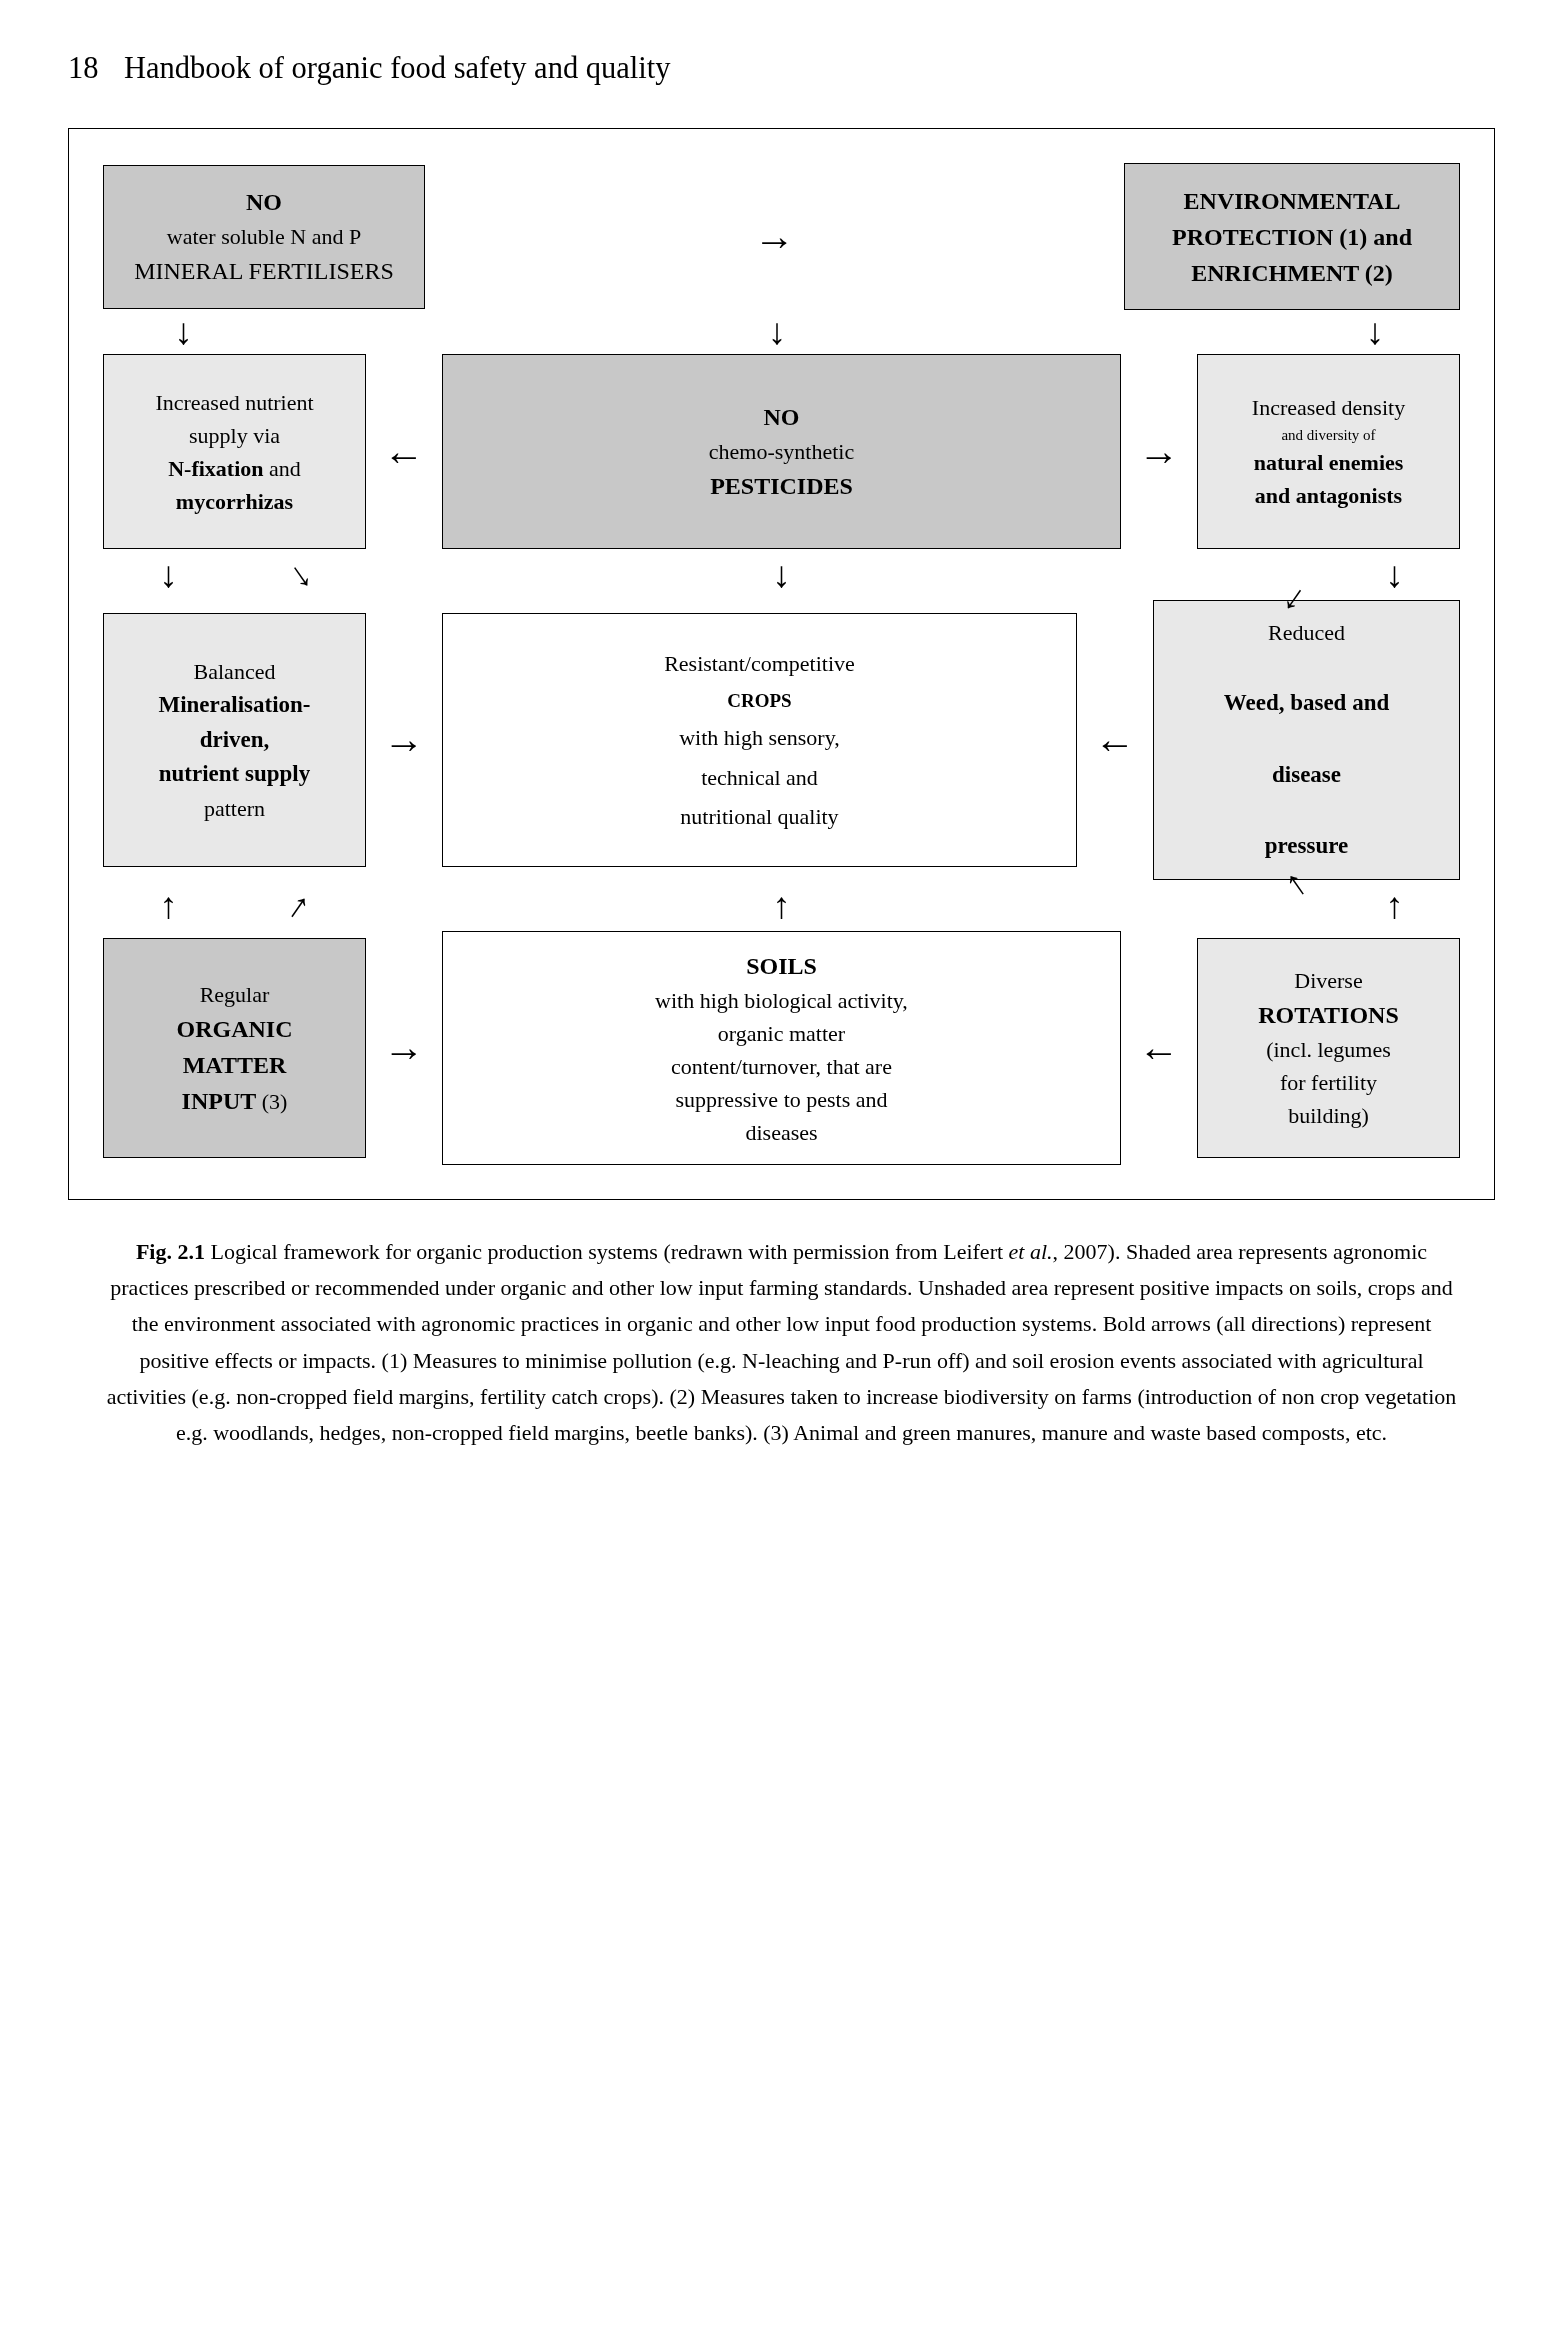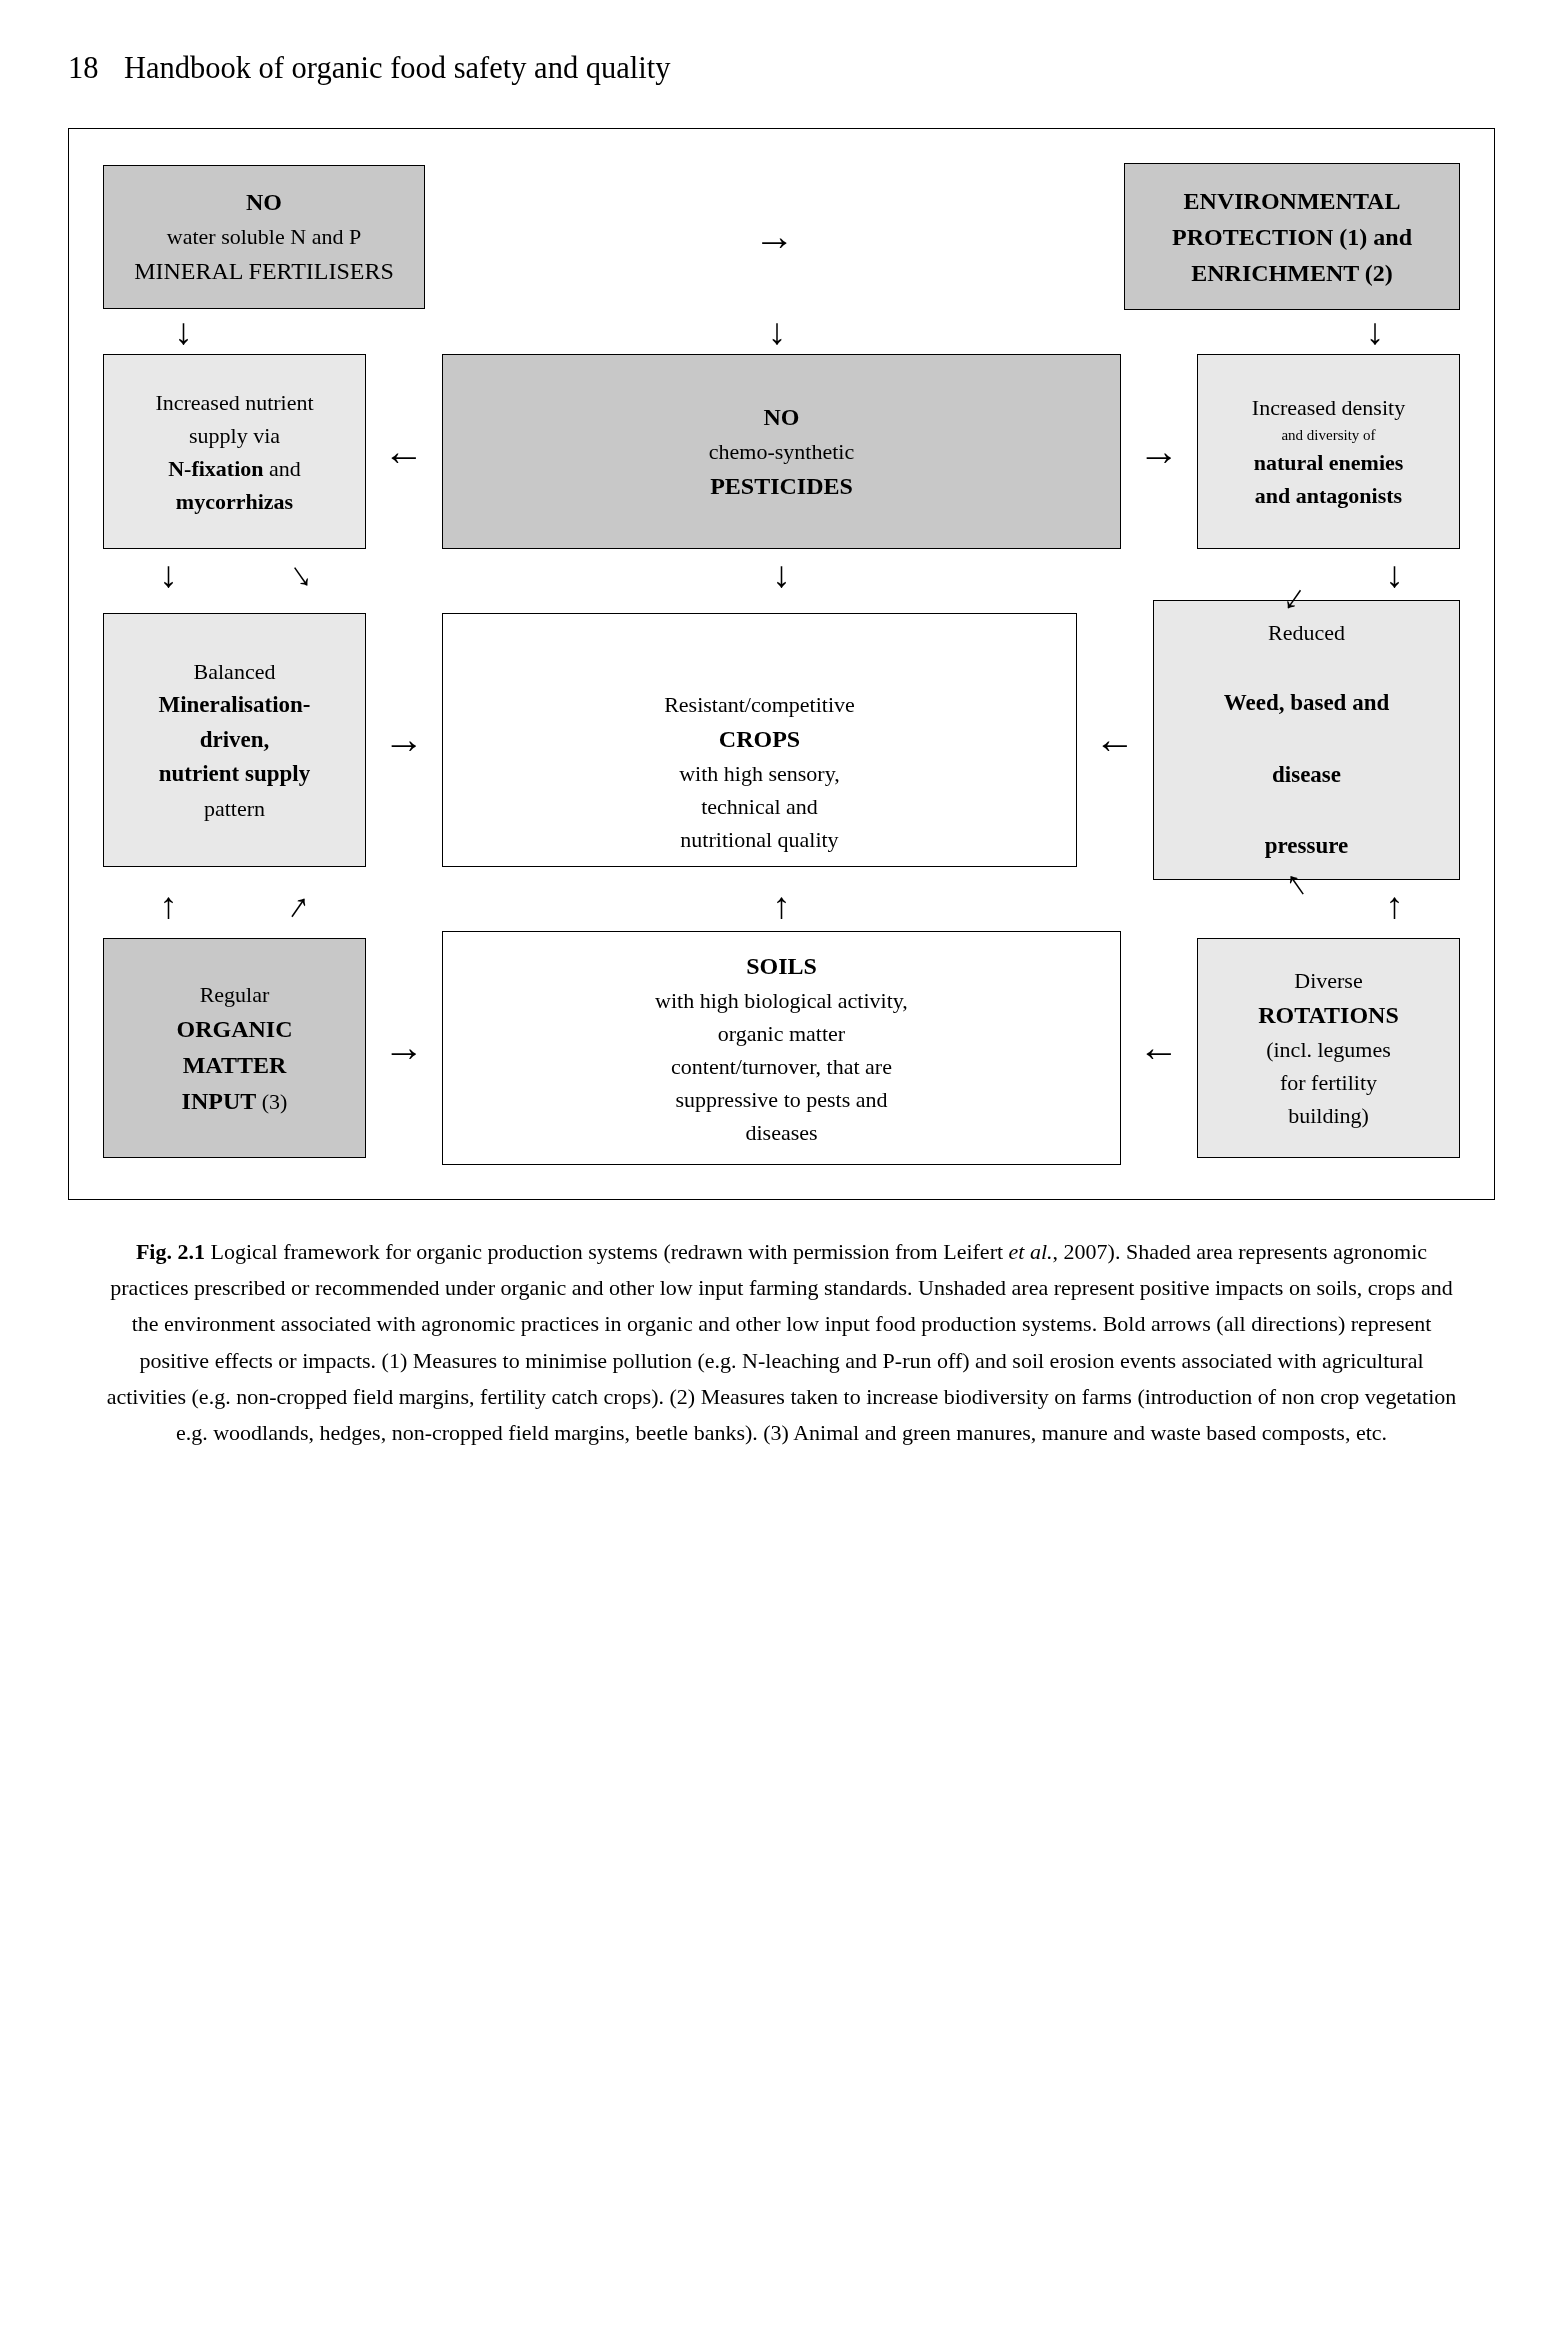--- a/index.html
+++ b/index.html
@@ -89,23 +89,23 @@
       <div style="border:1.7px solid #000; background:#e8e8e8; padding:15.3px 13.6px; text-align:center; width:263px; min-height:254px; display:flex; flex-direction:column; justify-content:center;">
         <div style="font-size:22px;">Balanced</div>
         <div style="font-weight:bold; font-size:23px;">Mineralisation-</div>
         <div style="font-weight:bold; font-size:23px;">driven,</div>
         <div style="font-weight:bold; font-size:23px;">nutrient supply</div>
         <div style="font-size:22px;">pattern</div>
       </div>
 
       <div style="width:76px; text-align:center; font-size:41px; font-weight:bold;">→</div>
 
-      <div style="border:1.7px solid #000; background:#fff; padding:10px 12px; text-align:center; flex:1; min-height:254px; display:flex; flex-direction:column; justify-content:flex-end;">
+      <div style="border:1.7px solid #000; background:#fff; padding:33px 12px; text-align:center; flex:1; min-height:254px; display:flex; flex-direction:column; justify-content:space-between;">
         <div style="font-size:22px;">Resistant/competitive</div>
-        <div style="font-weight:bold; font-size:24px;">CROPS</div>
+        <div style="font-weight:bold; font-size:19px;">CROPS</div>
         <div style="font-size:22px;">with high sensory,</div>
         <div style="font-size:22px;">technical and</div>
         <div style="font-size:22px;">nutritional quality</div>
       </div>
 
       <div style="width:76px; text-align:center; font-size:41px; font-weight:bold;">←</div>
 
       <div style="border:1.7px solid #000; background:#e8e8e8; padding:15.3px 13.6px; text-align:center; width:307px; min-height:254px; display:flex; flex-direction:column; justify-content:center;gap:37px;">
         <div style="font-size:22px;">Reduced</div>
         <div style="font-weight:bold; font-size:23px;">Weed, based and</div>

